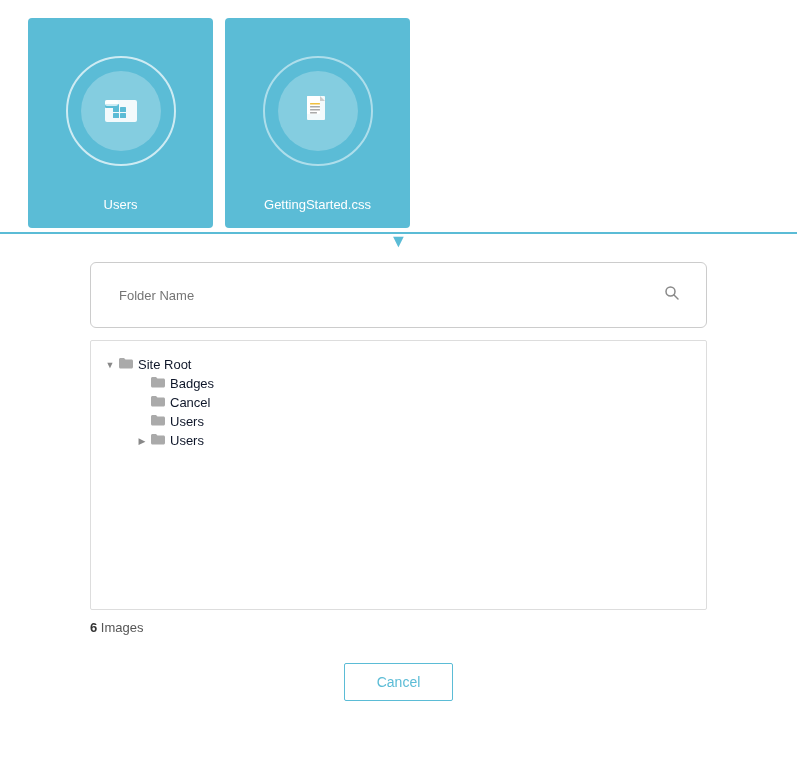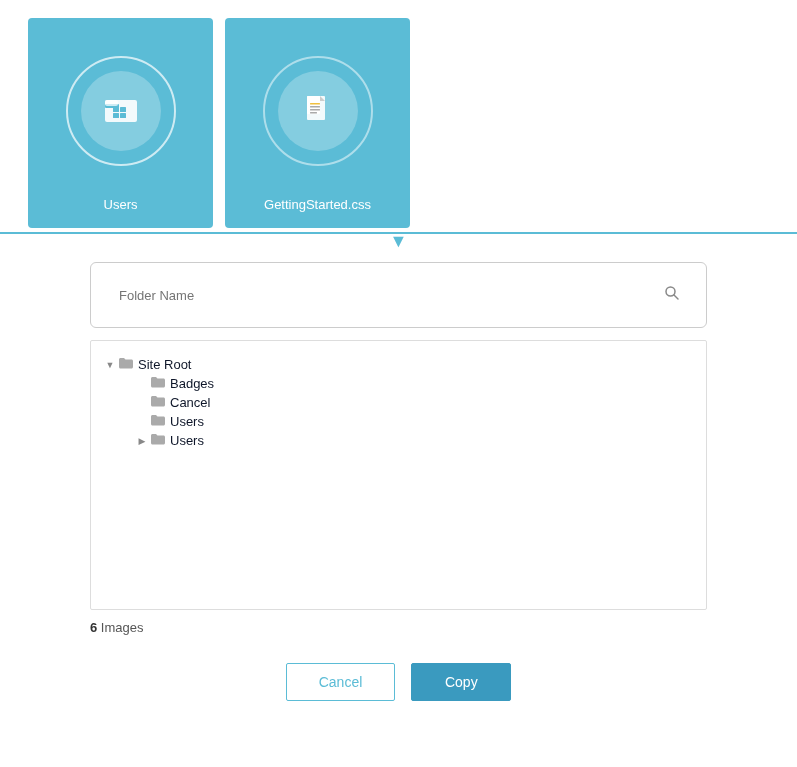--- a/index.html
+++ b/index.html
@@ -338,16 +338,15 @@
 
   </div>
 
   <div class="results-row">
     <span class="results-count">6</span>
     <span> </span><span>Images</span>
   </div>
 
   <div class="buttons-row">
     <button class="btn-cancel">Cancel</button>
-    <button class="btn-copy">Copy</button>
   </div>
 
 </div>
 
 </body></html>

